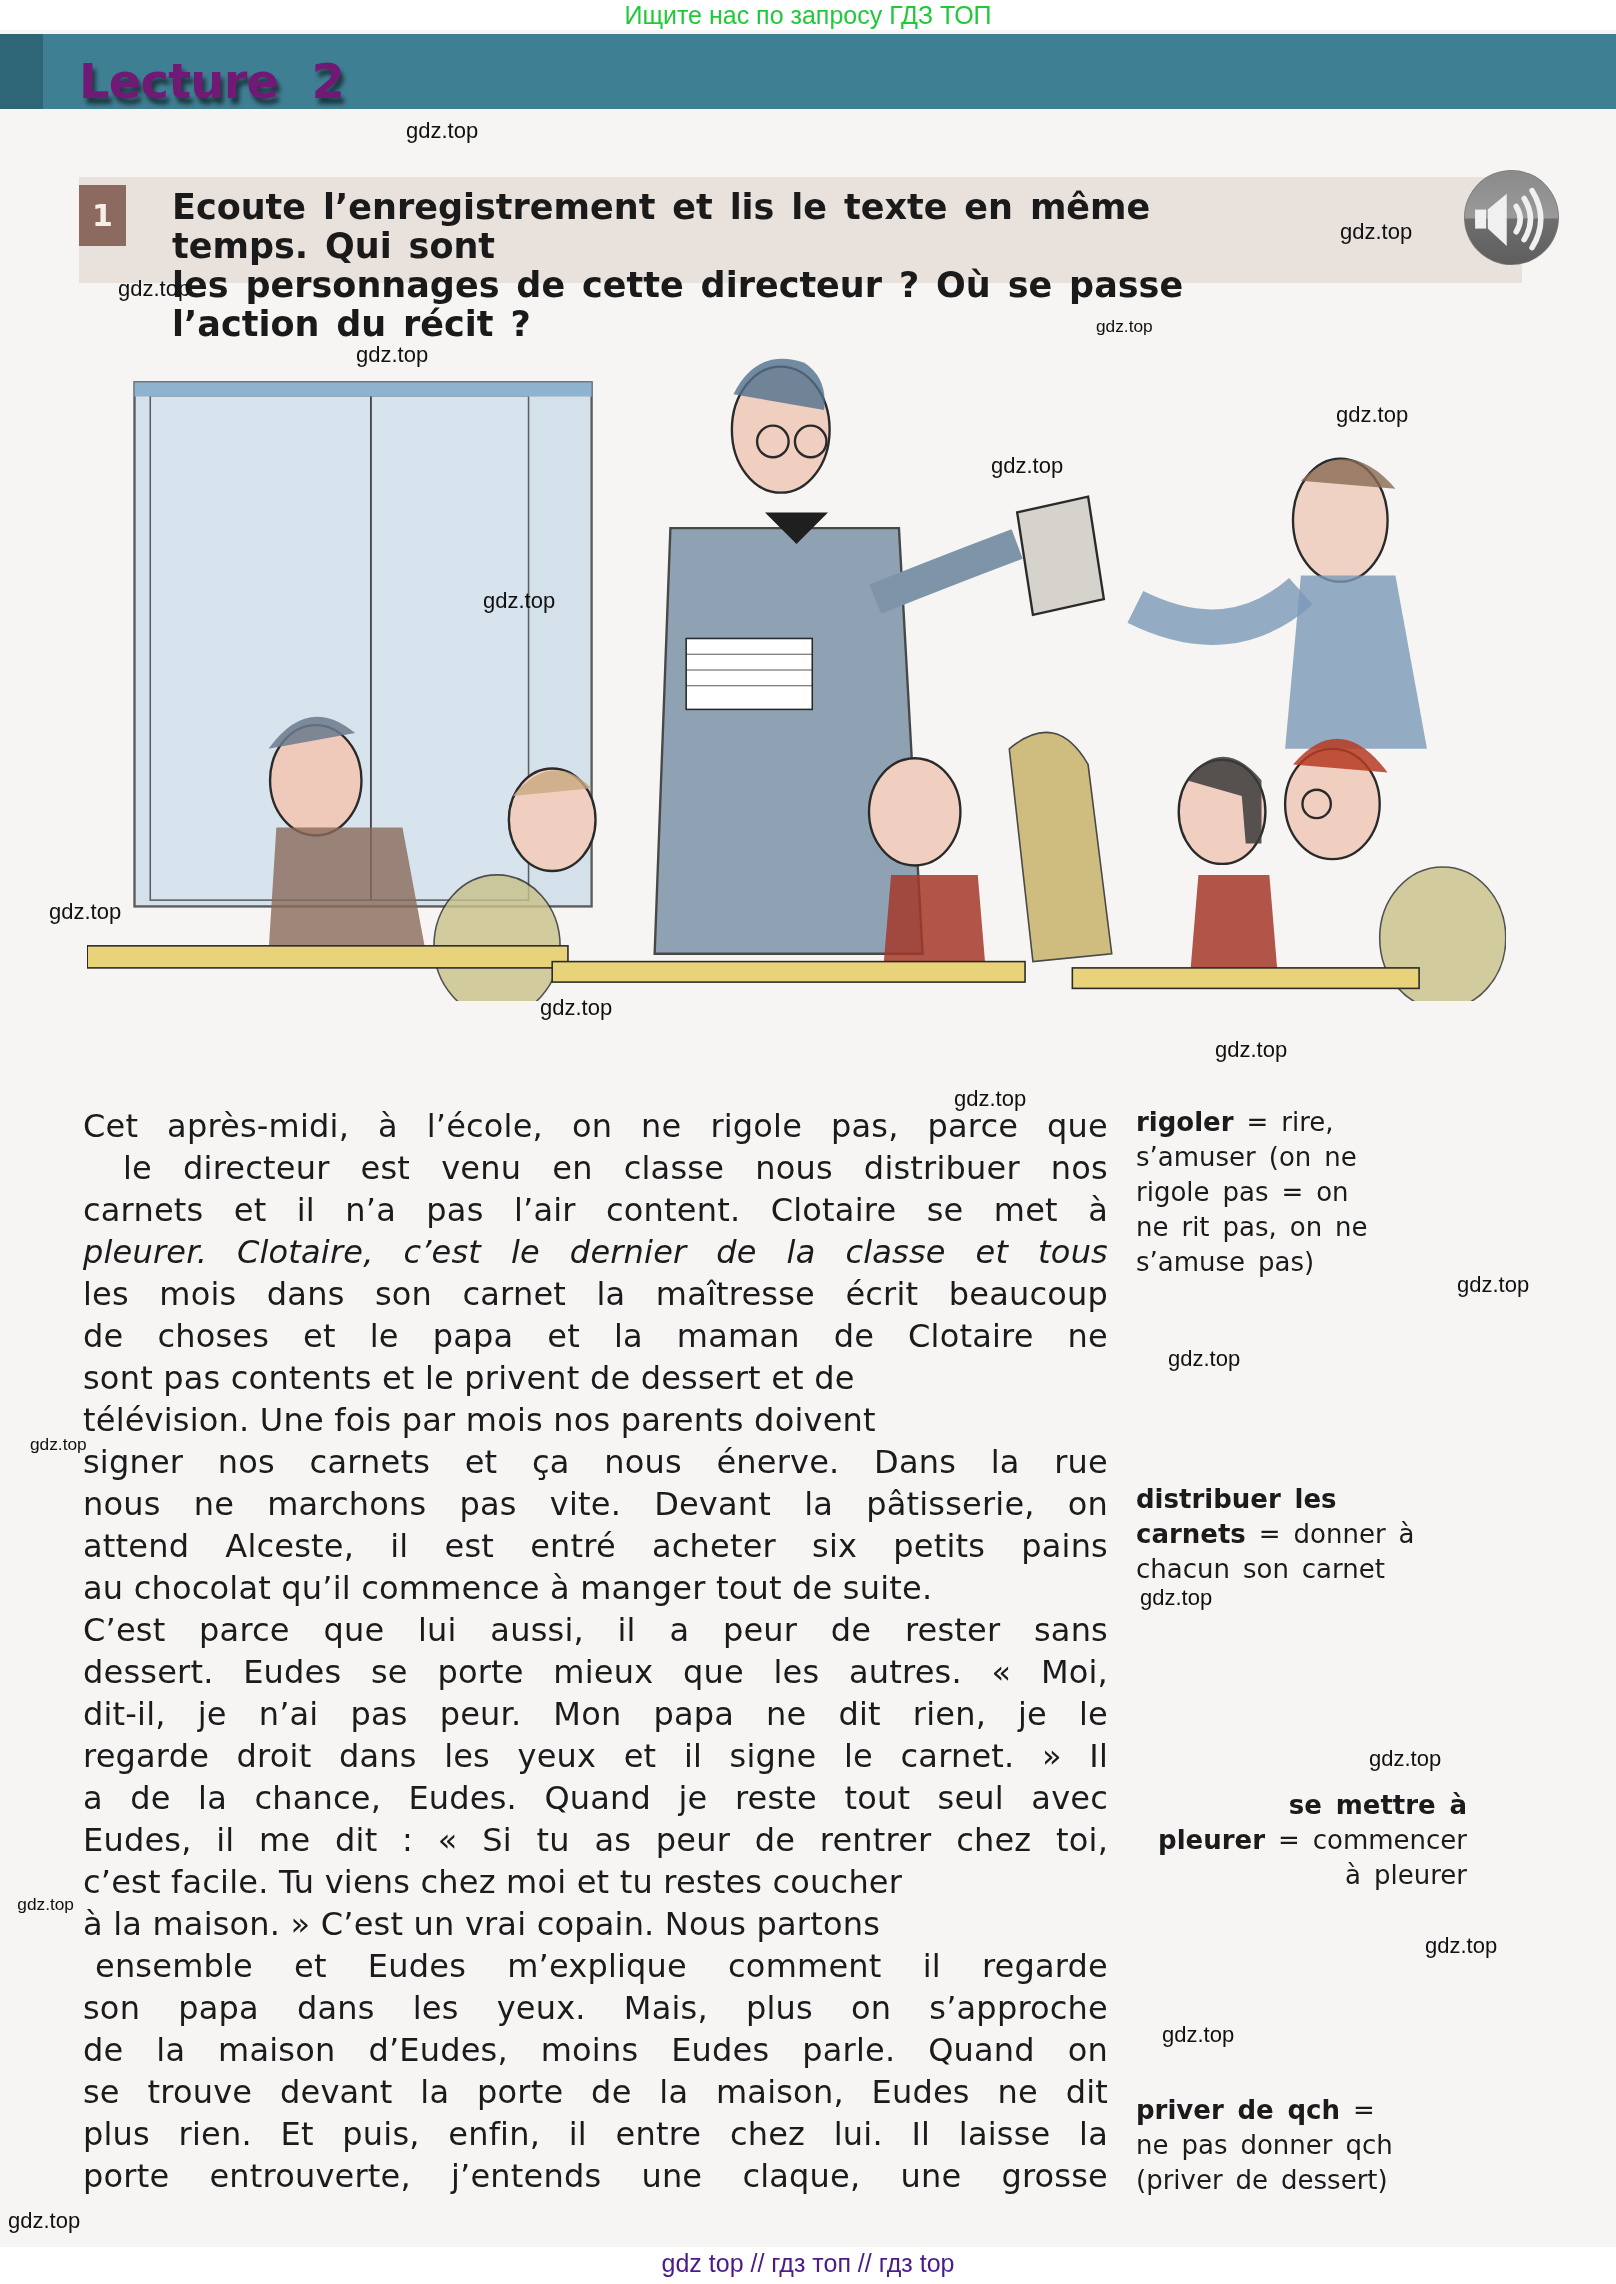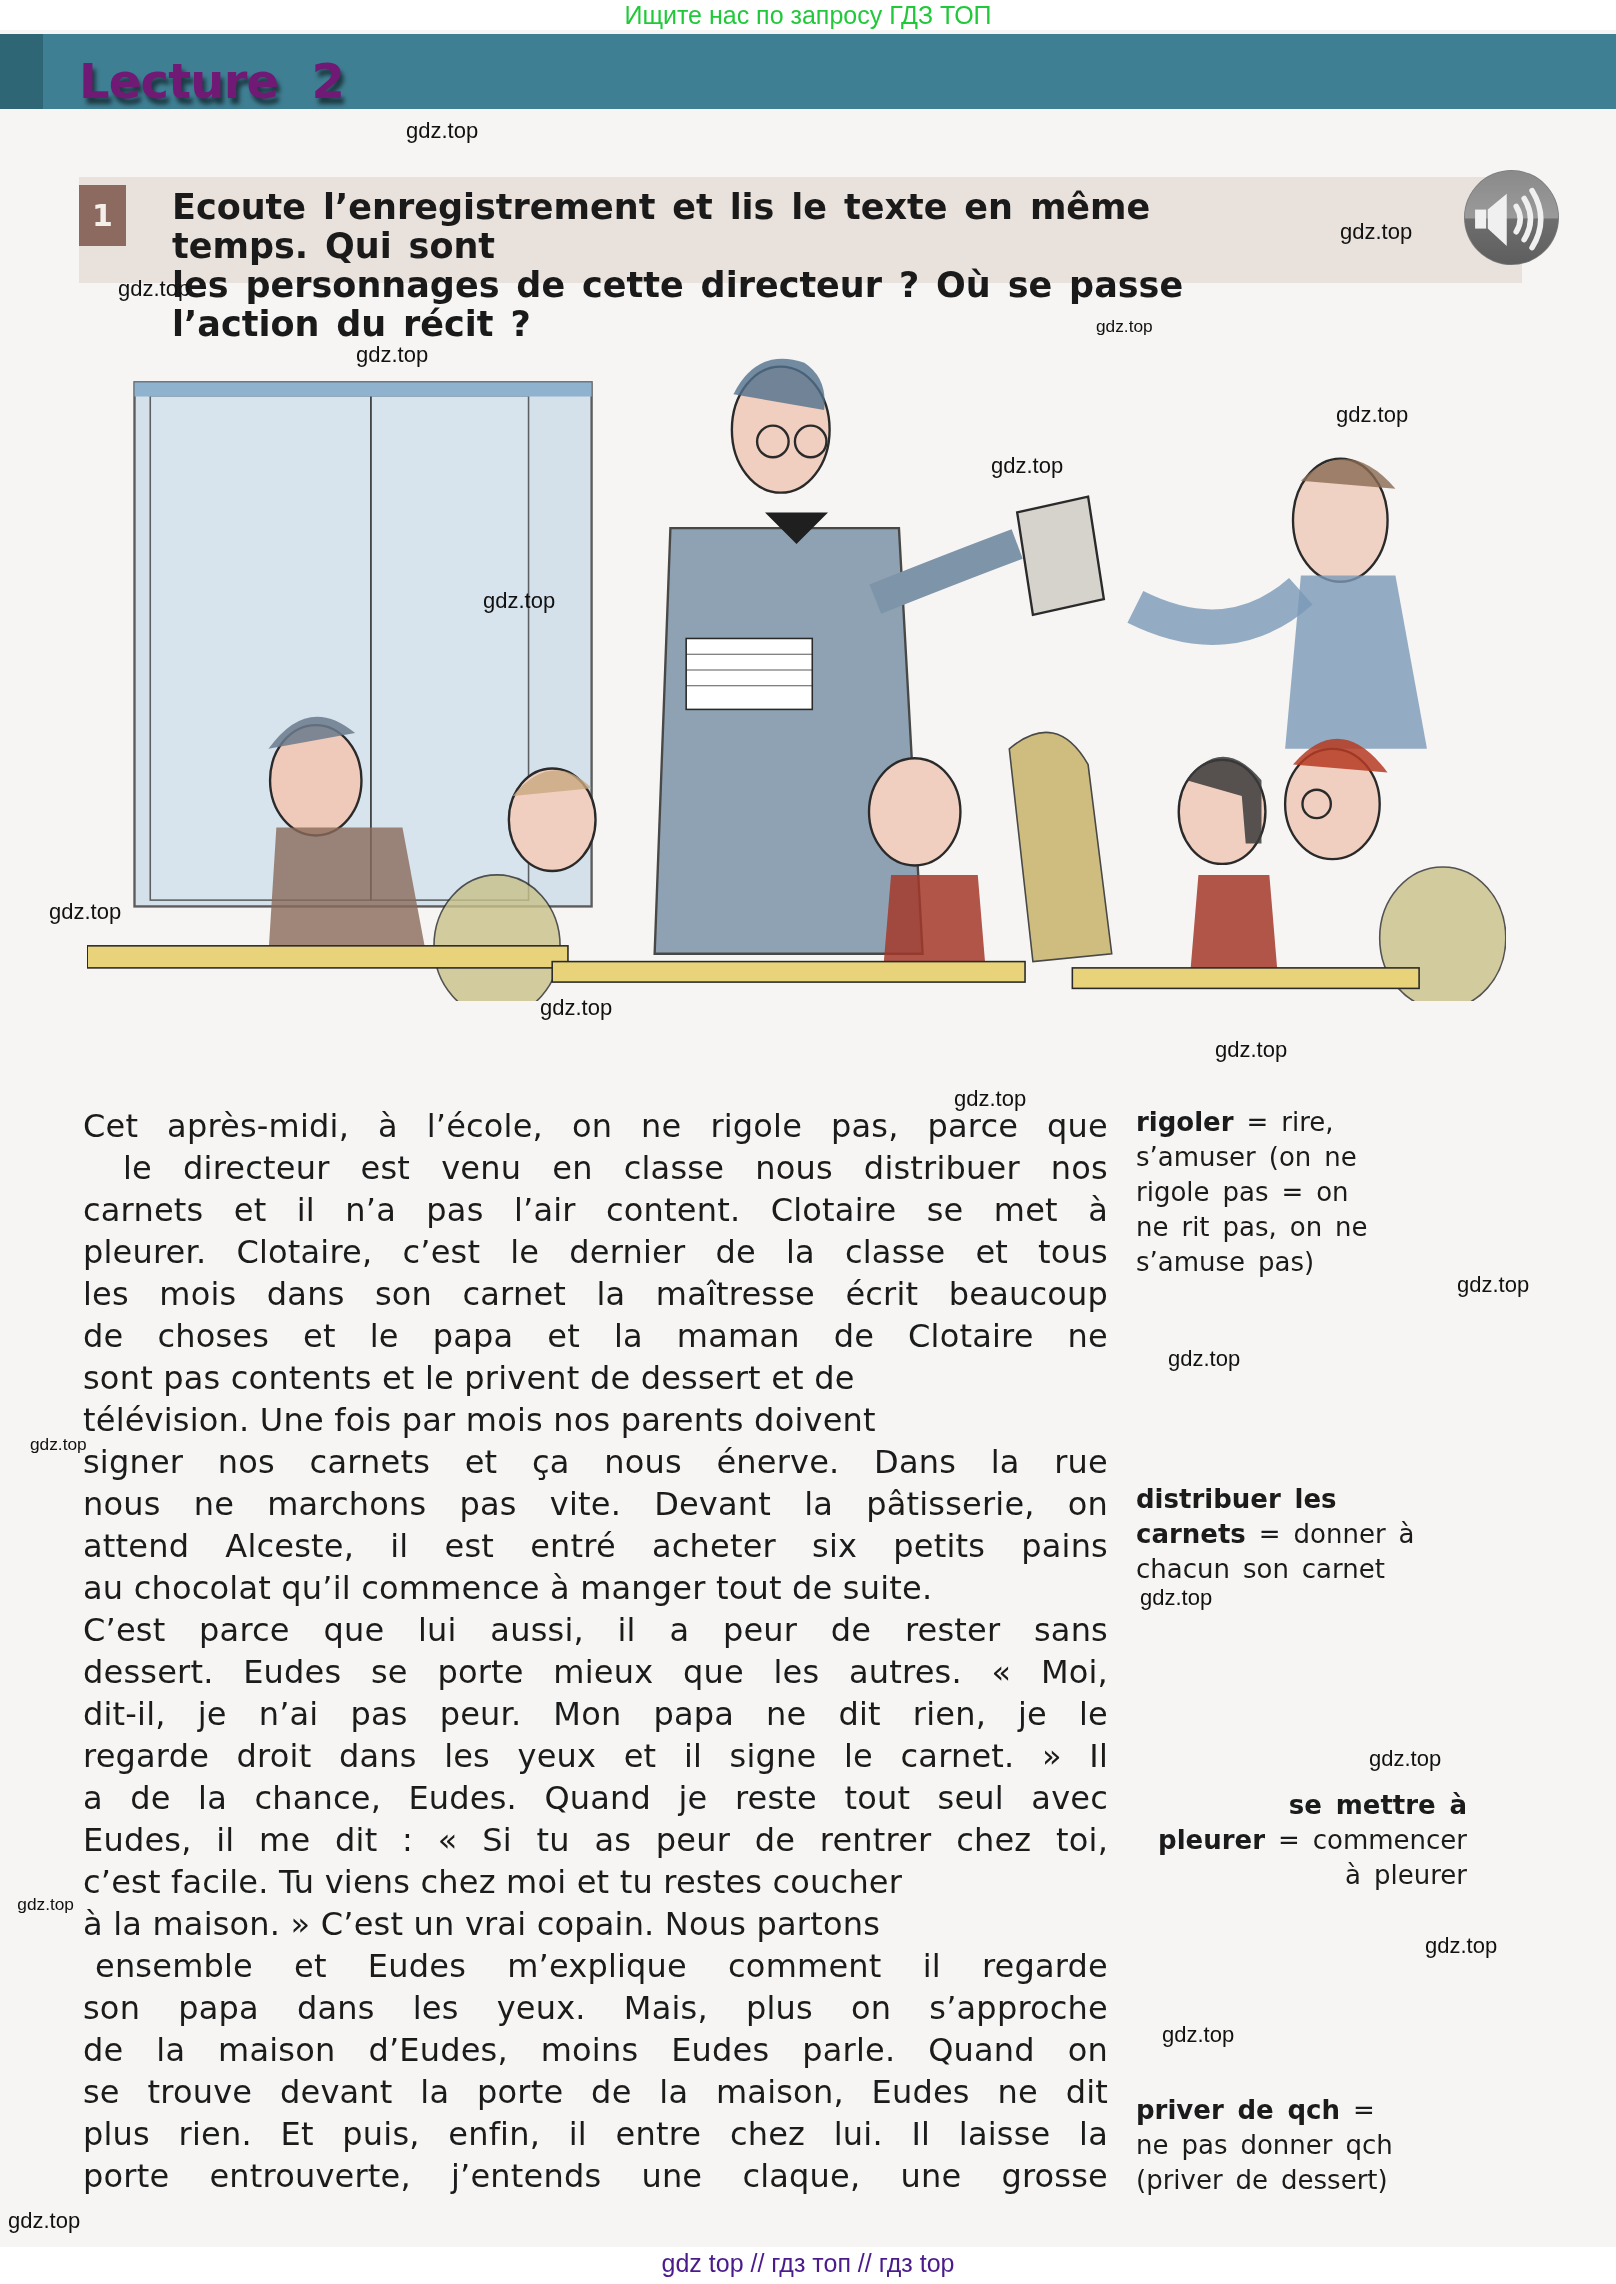--- a/index.html
+++ b/index.html
@@ -163,21 +163,21 @@
     <rect x="0" y="770" width="610" height="28" fill="#e8d37a" stroke="#2a2a2a" stroke-width="2"></rect>
     <rect x="590" y="790" width="600" height="26" fill="#e8d37a" stroke="#2a2a2a" stroke-width="2"></rect>
     <rect x="1250" y="798" width="440" height="26" fill="#e8d37a" stroke="#2a2a2a" stroke-width="2"></rect>
   </svg>
 </div>
 
 <div class="story" id="story">
     <span class="story-line" style="text-align-last: justify;">Cet après-midi, à l’école, on ne rigole pas, parce que</span>
     <span class="story-line" style="text-align-last: justify; margin-left: 40px;">le directeur est venu en classe nous distribuer nos</span>
     <span class="story-line" style="text-align-last: justify;">carnets et il n’a pas l’air content. Clotaire se met à</span>
-    <span class="story-line" style="text-align-last: justify;">pleurer. Clotaire, c’est le dernier de la classe et tous</span>
+    <span class="story-line" style="text-align-last: justify; font-style: italic;">pleurer. Clotaire, c’est le dernier de la classe et tous</span>
     <span class="story-line" style="text-align-last: justify;">les mois dans son carnet la maîtresse écrit beaucoup</span>
     <span class="story-line" style="text-align-last: justify;">de choses et le papa et la maman de Clotaire ne</span>
     <span class="story-line" style="text-align-last: left;">sont pas contents et le privent de dessert et de</span>
     <span class="story-line" style="text-align-last: left;">télévision. Une fois par mois nos parents doivent</span>
     <span class="story-line" style="text-align-last: justify;">signer nos carnets et ça nous énerve. Dans la rue</span>
     <span class="story-line" style="text-align-last: justify;">nous ne marchons pas vite. Devant la pâtisserie, on</span>
     <span class="story-line" style="text-align-last: justify;">attend Alceste, il est entré acheter six petits pains</span>
     <span class="story-line" style="text-align-last: left;">au chocolat qu’il commence à manger tout de suite.</span>
     <span class="story-line" style="text-align-last: justify;">C’est parce que lui aussi, il a peur de rester sans</span>
     <span class="story-line" style="text-align-last: justify;">dessert. Eudes se porte mieux que les autres. « Moi,</span>

